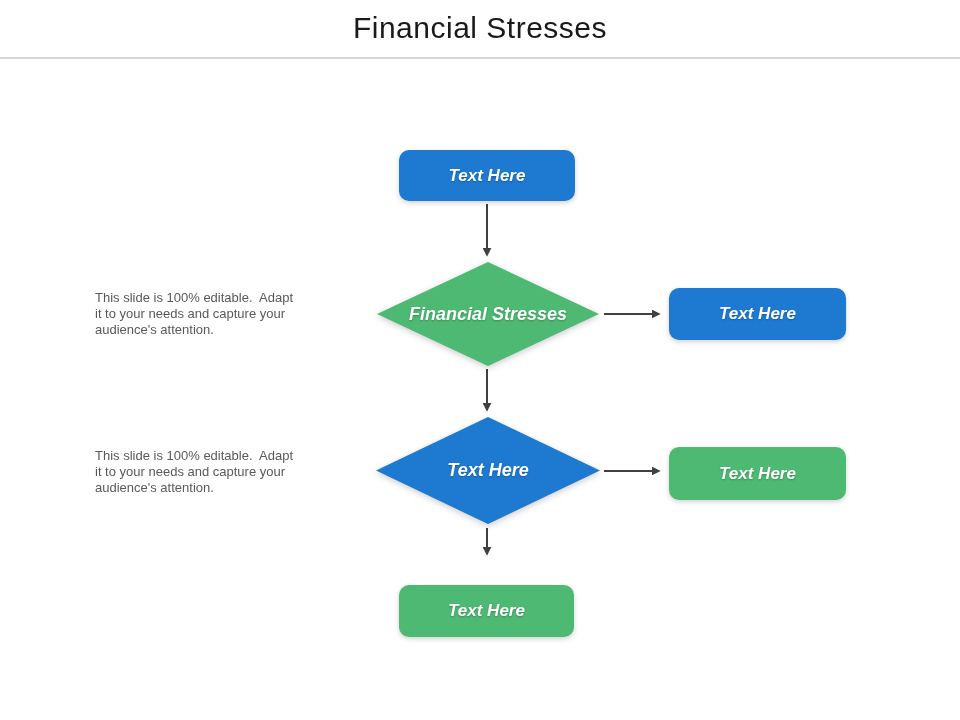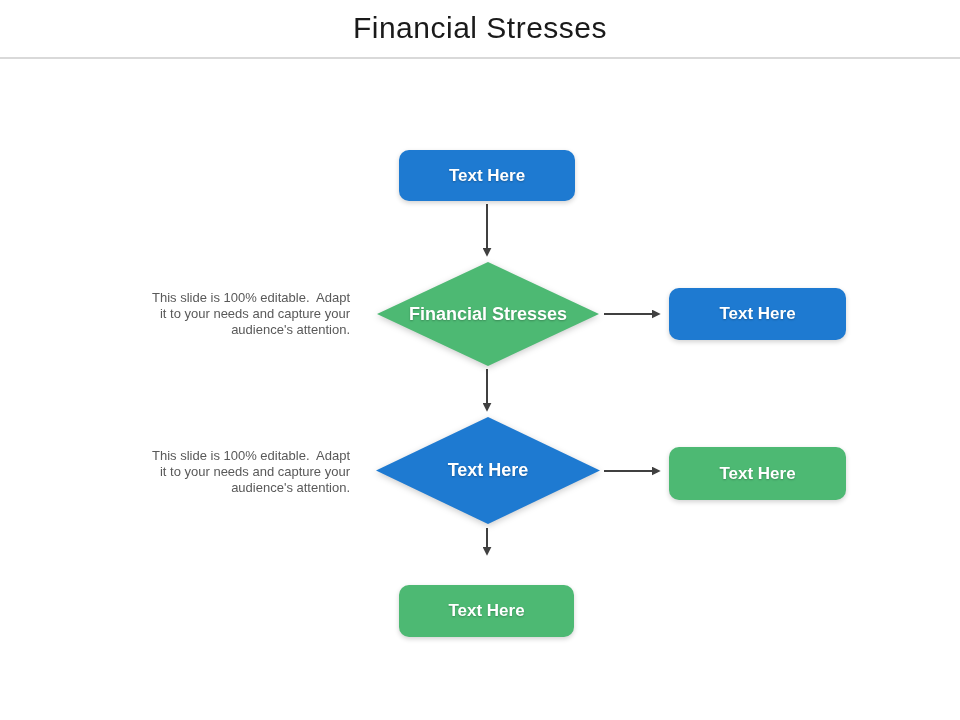--- a/index.html
+++ b/index.html
@@ -39,20 +39,21 @@
 
   .shape-box {
     position: absolute;
     border-radius: 10px;
     display: flex; align-items: center; justify-content: center;
     box-shadow: 0 2px 5px rgba(0,0,0,0.18);
   }
   .shape-label {
     color: #ffffff;
     font-weight: 700;
+    font-style: italic;
     font-size: 17px;
     text-shadow: 0 1px 2px rgba(0,0,0,0.25);
     white-space: nowrap;
   }
 
   .diamond-wrap {
     position: absolute;
     display: flex; align-items: center; justify-content: center;
     filter: drop-shadow(0 2px 3px rgba(0,0,0,0.2));
   }
@@ -65,21 +66,21 @@
   #rect-top        { left: 399px; top: 150px; width: 176px; height: 51px; }
   #diamond-1       { left: 377px; top: 262px; width: 222px; height: 104px; }
   #rect-right-1    { left: 669px; top: 288px; width: 177px; height: 52px; }
   #diamond-2       { left: 376px; top: 417px; width: 224px; height: 107px; }
   #rect-right-2    { left: 669px; top: 447px; width: 177px; height: 53px; }
   #rect-bottom     { left: 399px; top: 585px; width: 175px; height: 52px; }
 
   .note {
     position: absolute;
     left: 95px; width: 255px;
-    text-align: right;
+    text-align: left;
     font-size: 13px;
     line-height: 16px;
     color: #595959;
   }
   .note div { white-space: pre-wrap; }
   #note-1 { top: 290px; }
   #note-2 { top: 448px; }
 </style>
 </head>
 <body>

